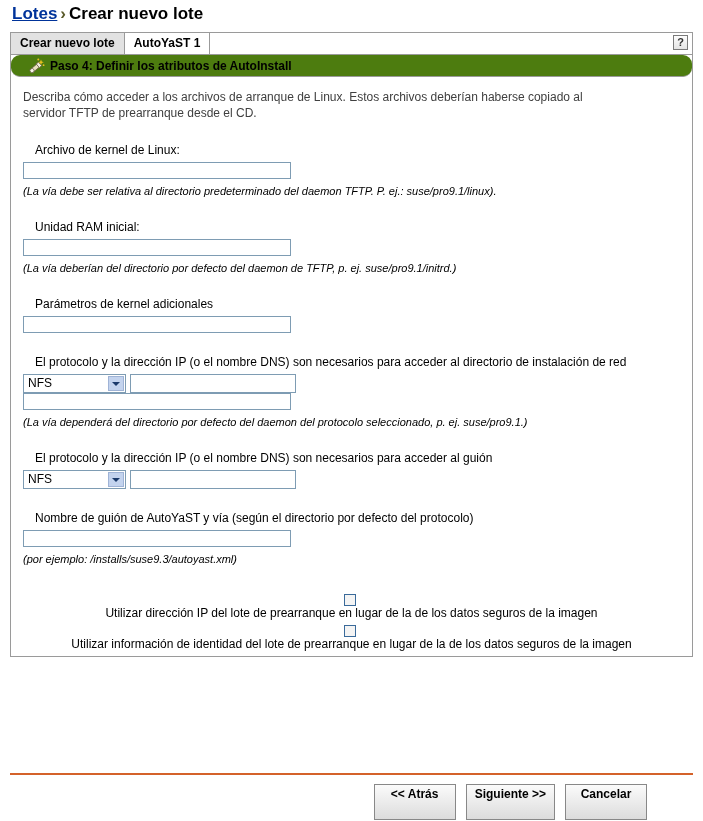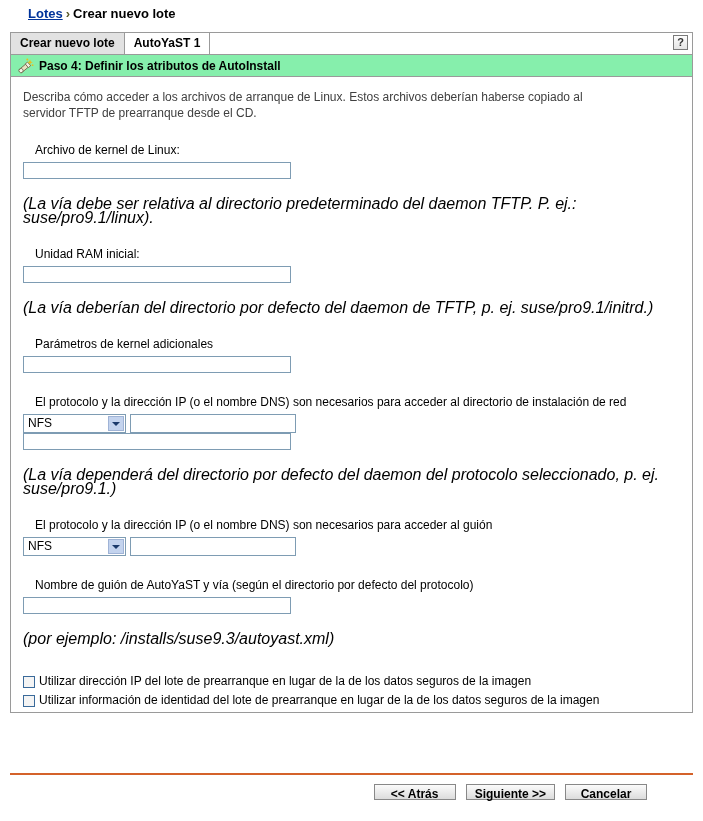--- a/index.html
+++ b/index.html
@@ -13,27 +13,26 @@
     font-family: "Liberation Sans", sans-serif;
     font-size: 12px;
     color: #000000;
     overflow: hidden;
     position: relative;
   }
 
   
   .breadcrumb {
     padding: 6px 0 0 12px;
-    font-size: 13px;
+    font-size: 17px;
     font-weight: bold;
     color: #000;
     height: 20px;
     line-height: 16px;
     white-space: nowrap;
-    margin-left: 16px;
   }
   .breadcrumb .crumb-link {
     color: #00339a;
     text-decoration: underline;
     font-weight: bold;
     cursor: pointer;
   }
   .breadcrumb .crumb-sep {
     color: #5a5a2a;
     margin: 0 3px;
@@ -96,23 +95,24 @@
     text-align: center;
     color: #333;
     cursor: pointer;
     box-sizing: border-box;
   }
 
   .step-header {
     display: flex;
     align-items: center;
     height: 21px;
-    background: #86efac;
+    background: #4d7c0f;
     border-bottom: 1px solid #9a9a9a;
-    padding-left: 5px;
+    padding-left: 16px;
+    border-radius: 9px;
   }
   .wand-icon {
     width: 18px;
     height: 16px;
     margin-right: 5px;
     flex: 0 0 auto;
   }
   .step-title {
     font-size: 12px;
     font-weight: bold;
@@ -131,24 +131,24 @@
     margin: 12px 0 0 0;
     max-width: 600px;
   }
   .field-label {
     font-size: 12px;
     color: #000;
     margin: 22px 0 5px 12px;
     line-height: 14px;
   }
   .hint {
-    font-size: 16px;
+    font-size: 11px;
     font-style: italic;
     color: #000;
-    margin: 18px 0 0 0;
+    margin: 5px 0 0 0;
     line-height: 14px;
   }
   input.txt {
     width: 268px;
     height: 17px;
     box-sizing: border-box;
     border: 1px solid #7e9cb3;
     background: #ffffff;
     font-family: "Liberation Sans", sans-serif;
     font-size: 12px;
@@ -205,20 +205,21 @@
   }
 
   
   .checks {
     margin-top: 28px;
   }
   .check-row {
     display: flex;
     align-items: center;
     margin-bottom: 4px;
+    flex-direction: column;
   }
   .cbox {
     width: 12px;
     height: 12px;
     box-sizing: border-box;
     border: 1px solid #3a6a9a;
     background: #f4f4f4;
     margin-right: 4px;
     flex: 0 0 auto;
     cursor: pointer;
@@ -246,21 +247,21 @@
   }
   .btn-row {
     display: flex;
     justify-content: flex-end;
     align-items: center;
     gap: 10px;
     padding: 9px 56px 0 0;
   }
   .btn {
     min-width: 82px;
-    height: 16px;
+    height: 36px;
     box-sizing: border-box;
     border: 1px solid #888888;
     background: linear-gradient(#fbfbfb, #dcdcdc);
     font-family: "Liberation Sans", sans-serif;
     font-size: 12px;
     font-weight: bold;
     color: #000;
     text-align: center;
     line-height: 18px;
     cursor: pointer;

